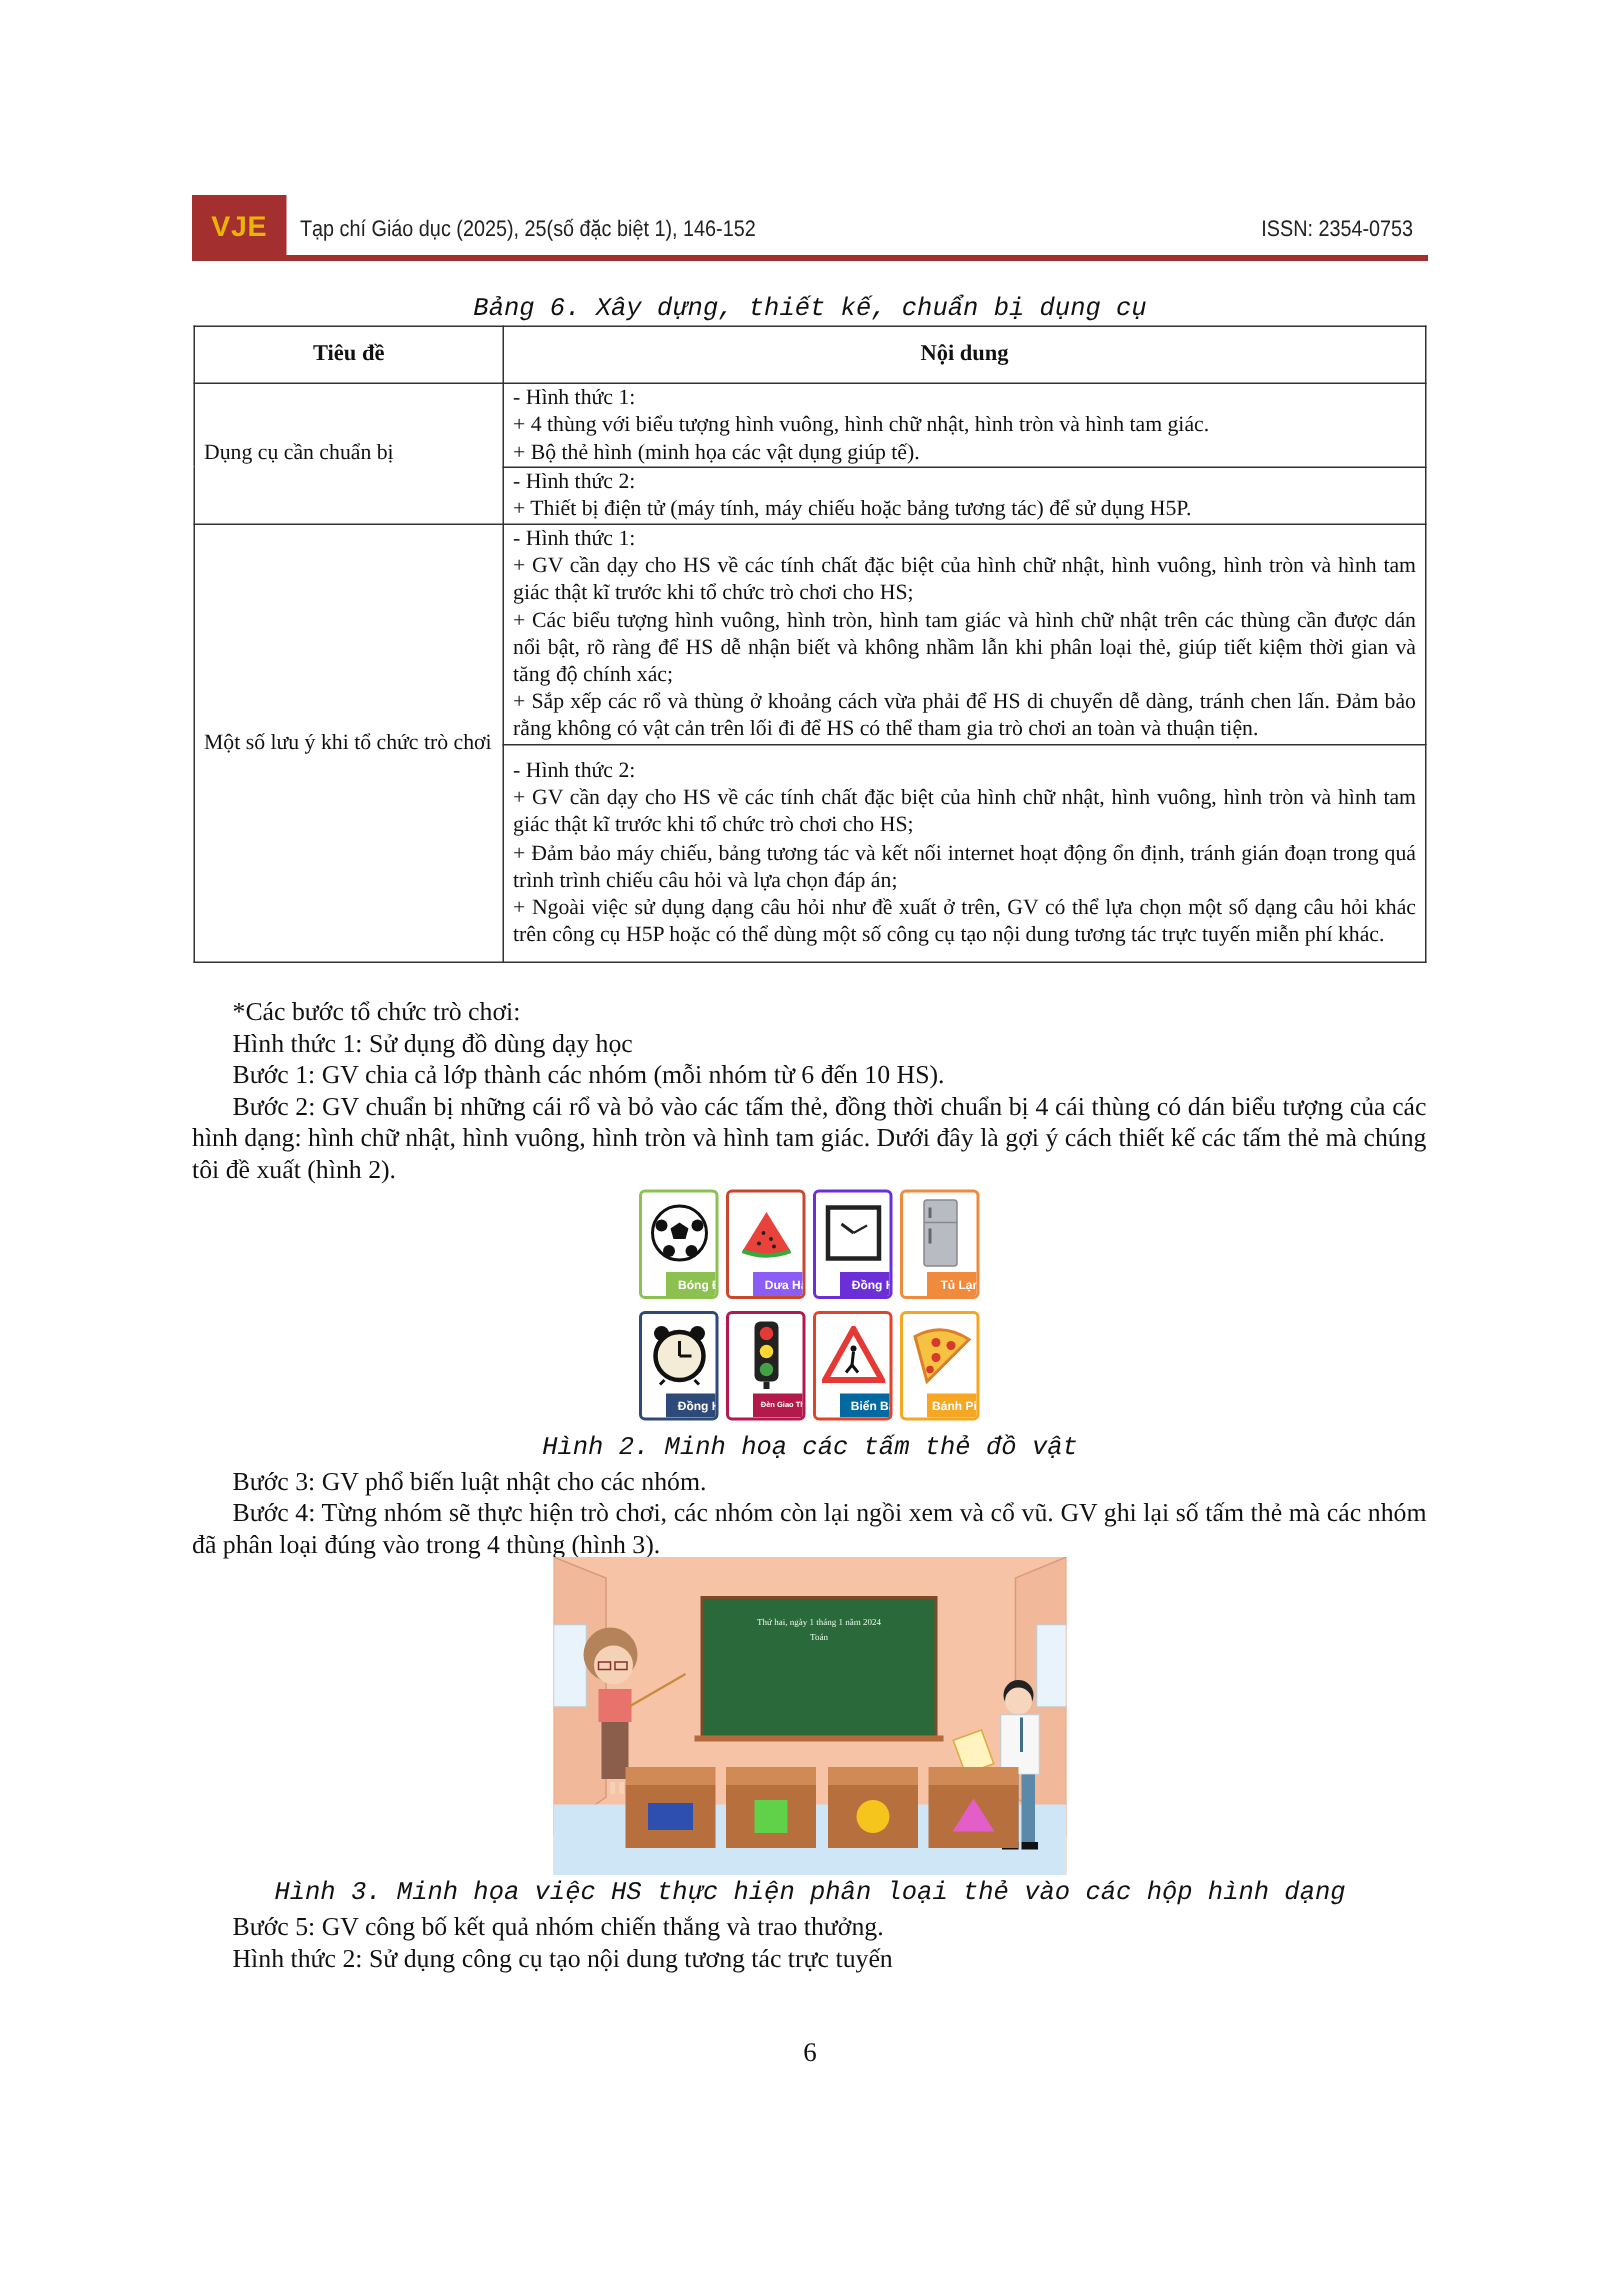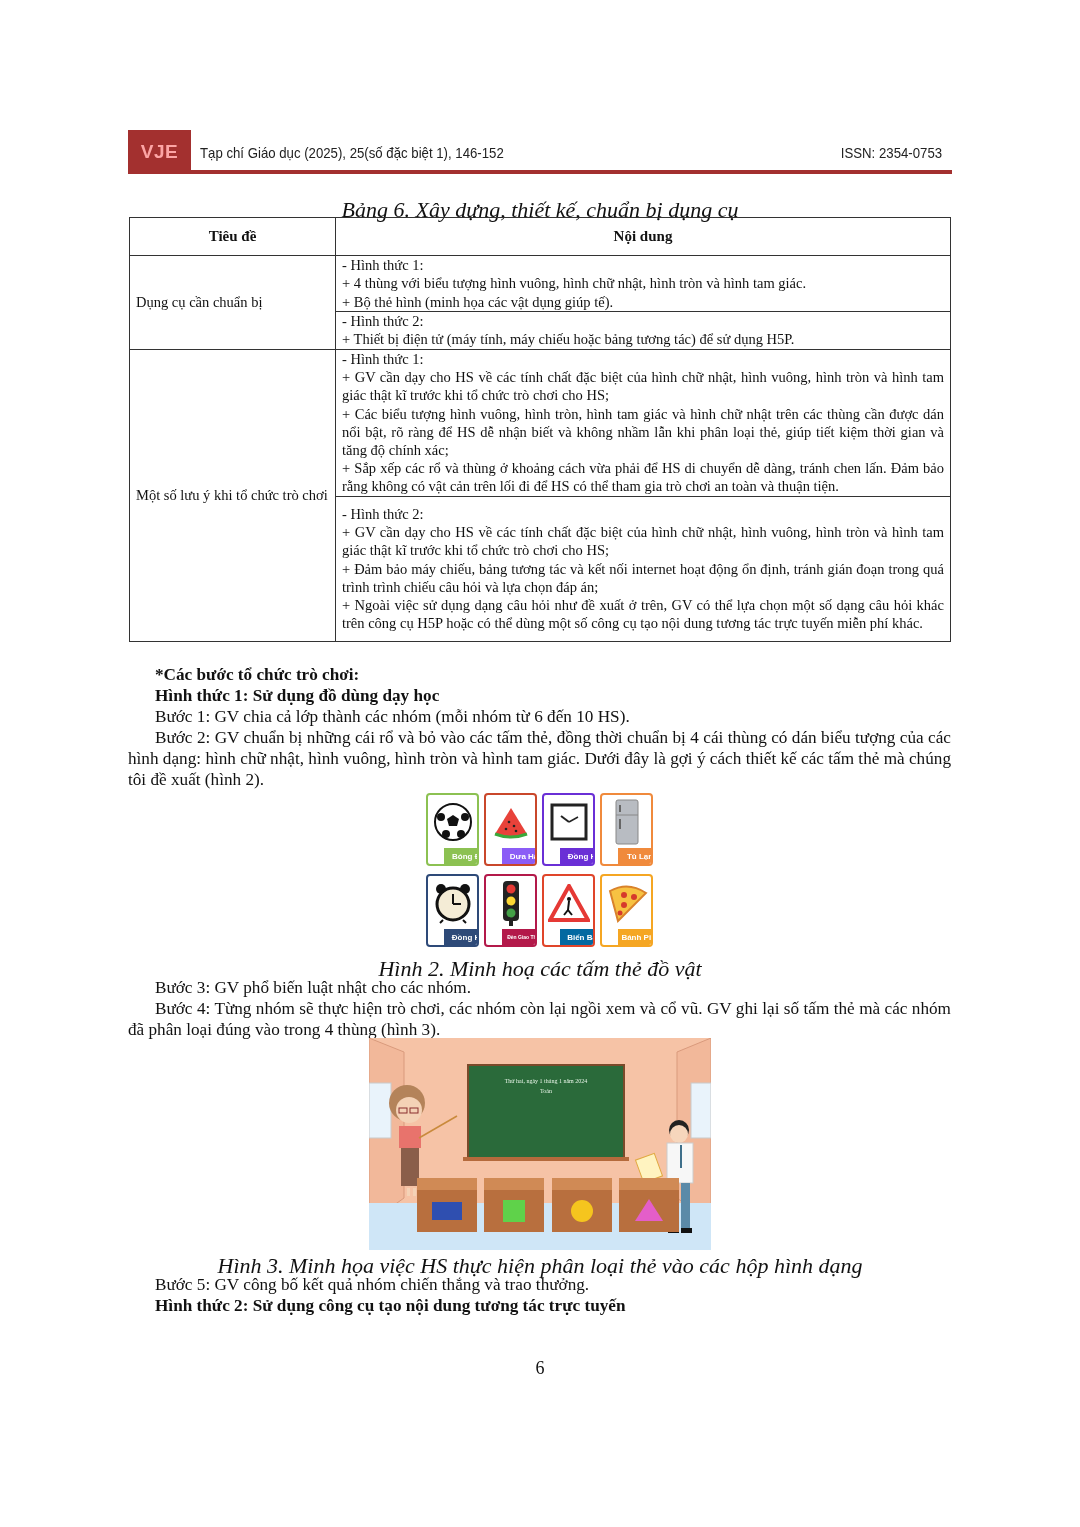--- a/index.html
+++ b/index.html
@@ -1,39 +1,39 @@
 <!DOCTYPE html>
 <html><head>
 <meta charset="utf-8">
 <style>
   html, body { margin:0; padding:0; background:#ffffff; }
   body { width:1080px; height:1527px; position:relative; overflow:hidden;
          font-family:"Liberation Serif", serif; color:#111; }
   .header { position:absolute; left:128px; top:130px; width:824px; height:44px; }
   .vje-badge { position:absolute; left:0; top:0; width:63px; height:44px; background:#a3302f;
-               color:#fca5a5; font-family:"Liberation Sans", sans-serif; font-size:19px; font-weight:bold;
+               color:#eab308; font-family:"Liberation Sans", sans-serif; font-size:19px; font-weight:bold;
                display:flex; align-items:center; justify-content:center; letter-spacing:0.5px; }
   .journal { position:absolute; left:72px; top:14px; font-family:"Liberation Sans", sans-serif;
              font-size:15px; transform:scaleX(0.88); transform-origin:left; color:#222; }
   .issn { position:absolute; right:10px; top:14px; font-family:"Liberation Sans", sans-serif;
           font-size:15px; transform:scaleX(0.88); transform-origin:right; color:#222; }
   .header-rule { position:absolute; left:0; top:40px; width:824px; height:4px; background:#a3302f; }
 
-  .caption { position:absolute; left:0; width:1080px; text-align:center; font-style:italic; font-size:22px; }
+  .caption { position:absolute; left:0; width:1080px; text-align:center; font-style:italic; font-size:17px;font-family:Liberation Mono, monospace; }
   table.t6 { position:absolute; left:129px; top:217px; width:822px; border-collapse:collapse;
              font-size:14.5px; line-height:18.2px; }
   table.t6 td, table.t6 th { border:1.5px solid #333; padding:0 6px; vertical-align:middle; text-align:left;margin-left:12px; }
   table.t6 th { font-weight:bold; text-align:center; height:37px; font-size:15px; }
   table.t6 td.label { width:193px; }
   table.t6 td.content { text-align:justify; }
   .line { display:block; }
 
   .body-text { position:absolute; left:128px; width:823px; font-size:17.2px; line-height:21px; text-align:justify; }
   .indent { text-indent:27px; }
-  .bold { font-weight:bold; }
+  .bold { font-weight:normal; }
 
   .fig2 { position:absolute; left:426px; top:793px; width:228px; height:156px; }
   .card { position:absolute; width:53px; height:73px; border-radius:4px; background:#fff; border:2px solid; box-sizing:border-box; overflow:hidden; }
   .card .pic { position:absolute; left:0; top:0; width:100%; height:54px; display:flex; align-items:center; justify-content:center; }
   .card .lbl { position:absolute; left:0; bottom:0; width:100%; height:16px; color:#fff; font-family:"Liberation Sans", sans-serif;
                font-size:8px; font-weight:bold; display:flex; align-items:center; justify-content:center; white-space:nowrap;margin-left:16px; }
   .card .lbl.small { font-size:5px; }
 
   .fig3 { position:absolute; left:369px; top:1038px; width:342px; height:212px; overflow:hidden; background:#f6c9ad; }
   .page-number { position:absolute; left:0; width:1080px; top:1358px; text-align:center; font-size:18px; }

